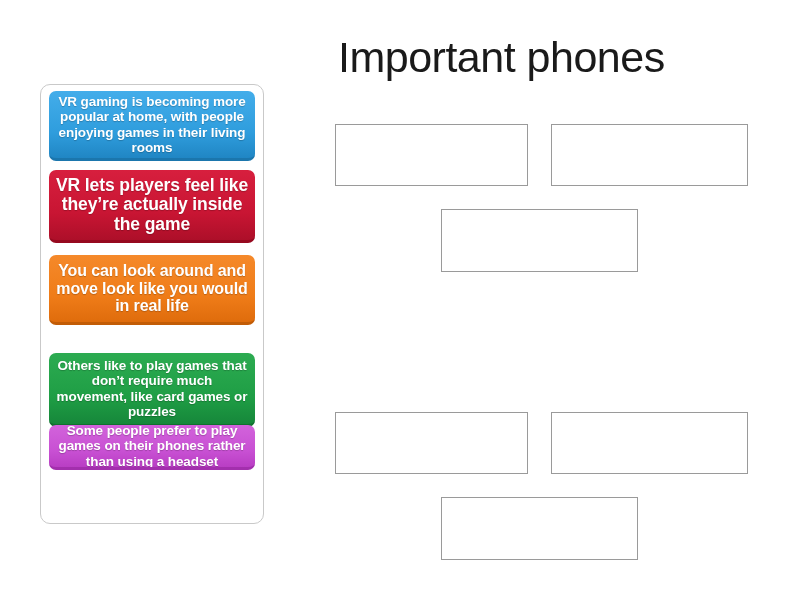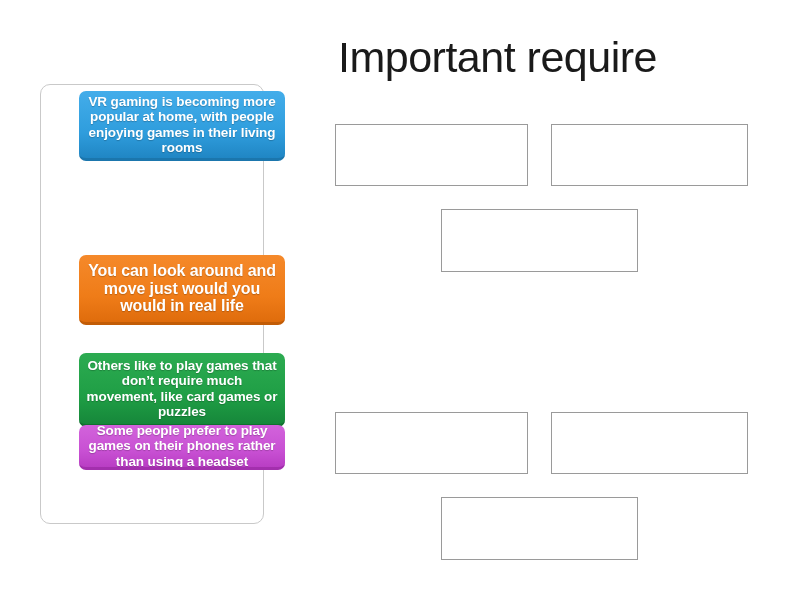--- a/index.html
+++ b/index.html
@@ -44,21 +44,20 @@
     text-align: center;
     display: flex;
     align-items: center;
     justify-content: center;
     padding: 3px 6px;
     font-weight: bold;
     letter-spacing: -0.1px;
     line-height: 1.12;
     text-shadow: 0 1px 1px rgba(0,0,0,0.22);
     overflow: hidden;
-    margin-left: 30px;
   }
   .card .card-text {
     display: block;
     width: 100%;
   }
 
   .card-blue {
     top: 6px;
     height: 70px;
     font-size: 13.5px;
@@ -127,36 +126,39 @@
 <body>
 
 <div id="stage">
 
   <div class="cards-panel">
 
     <div class="card card-blue">
       <span class="card-text">VR gaming is becoming more popular at home, with people enjoying games in their living rooms</span>
     </div>
 
+    <div class="card card-red">
+      <span class="card-text">VR lets players feel like they’re actually inside the game</span>
+    </div>
 
     <div class="card card-orange">
-      <span class="card-text">You can look around and move just would you would in real life</span>
+      <span class="card-text">You can look around and move look like you would in real life</span>
     </div>
 
     <div class="card card-green">
       <span class="card-text">Others like to play games that don’t require much movement, like card games or puzzles</span>
     </div>
 
     <div class="card card-purple">
       <span class="card-text">Some people prefer to play games on their phones rather than using a headset</span>
     </div>
 
   </div>
 
-  <div class="group-heading" id="heading-important">Important require</div>
+  <div class="group-heading" id="heading-important">Important phones</div>
 
   <div class="dropzone" id="zone-important-1"></div>
   <div class="dropzone" id="zone-important-2"></div>
   <div class="dropzone" id="zone-important-3"></div>
 
 
   <div class="dropzone" id="zone-non-important-1"></div>
   <div class="dropzone" id="zone-non-important-2"></div>
   <div class="dropzone" id="zone-non-important-3"></div>
 

